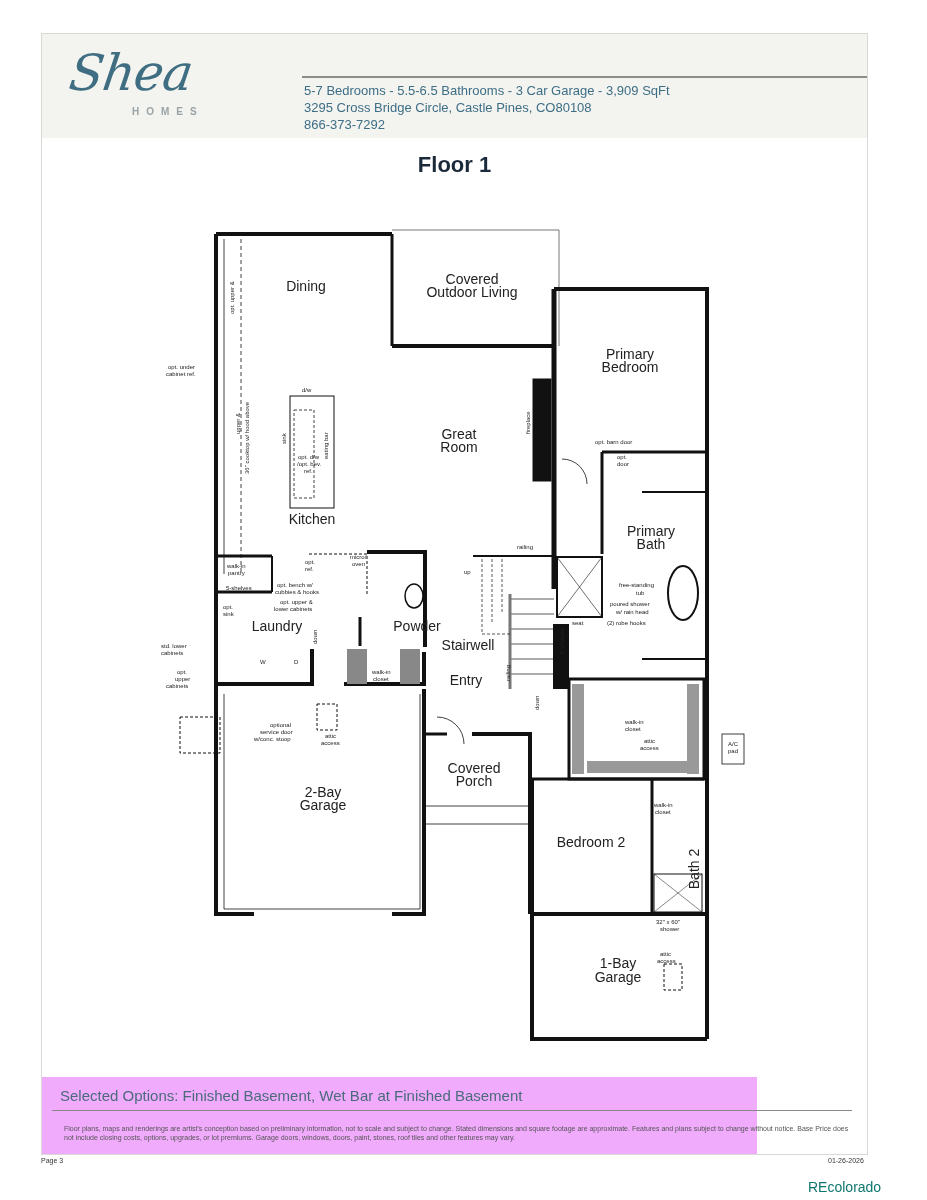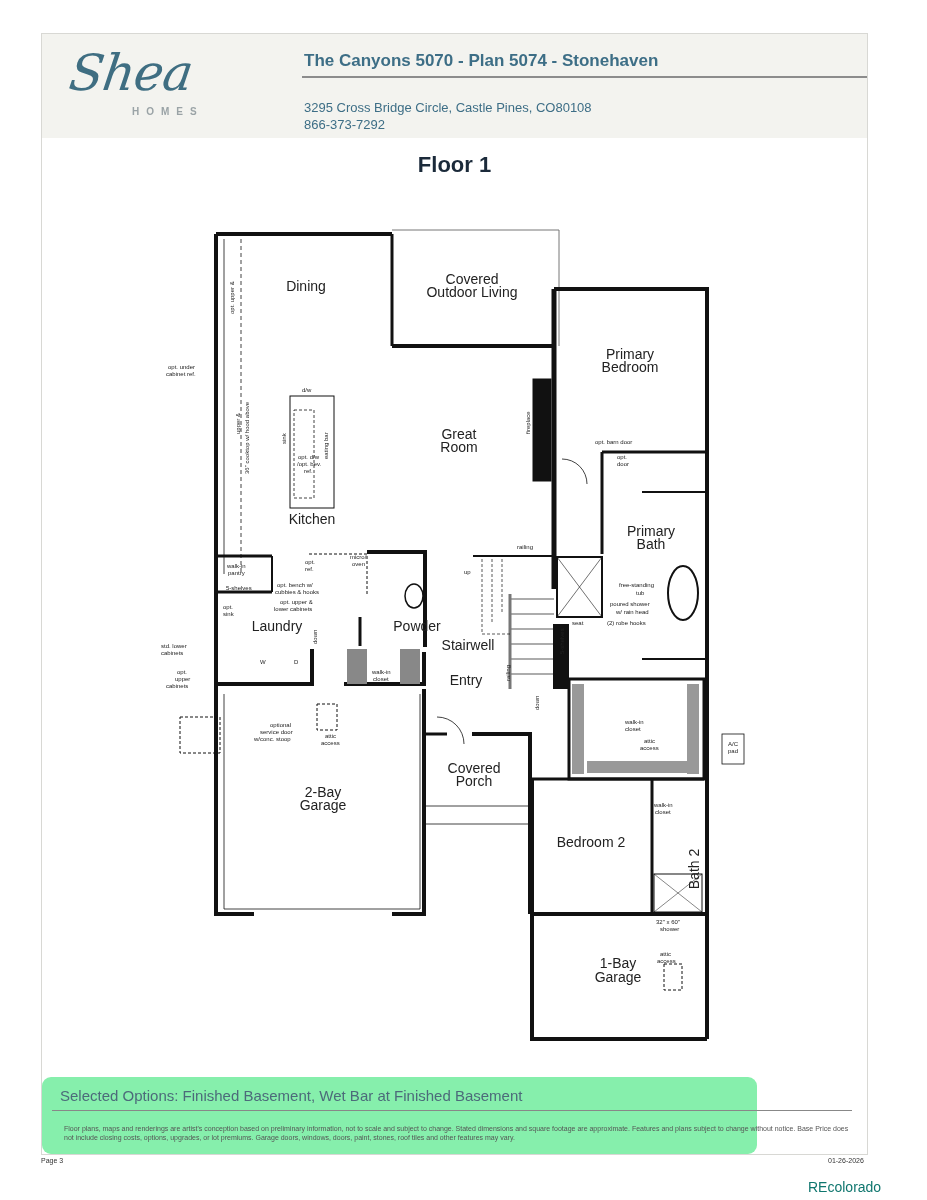--- a/index.html
+++ b/index.html
@@ -7,40 +7,40 @@
   .page{position:absolute;left:41px;top:33px;width:825px;height:1120px;background:#fff;border:1px solid #d8d8d4;}
   .header{position:absolute;left:0;top:0;width:825px;height:104px;background:#f3f3ef;}
   .logo{position:absolute;left:20px;top:12px;width:200px;height:80px;}
   .logo-script{position:absolute;left:8px;top:-2px;font-family:"DejaVu Serif",serif;font-style:italic;font-size:50px;color:#3f6e82;letter-spacing:-1px;transform:skewX(-8deg);}
   .logo-sub{position:absolute;left:70px;top:60px;font-size:10px;letter-spacing:7px;color:#9aa3a6;font-weight:bold;}
   .hdr-title{position:absolute;left:262px;top:17px;font-size:17px;font-weight:bold;color:#3d6e86;}
   .hdr-rule{position:absolute;left:260px;top:42px;width:565px;height:2px;background:#8c8c8c;}
   .hdr-line{position:absolute;left:262px;font-size:13px;color:#3d6e86;}
   .floor-title{position:absolute;left:0;width:825px;top:118px;text-align:center;font-size:22px;font-weight:bold;color:#1b2a3a;}
   .plan{position:absolute;left:0;top:0;}
-  .footer{position:absolute;left:0;top:1043px;width:715px;height:77px;background:#86efac;border-radius:9px;}
+  .footer{position:absolute;left:0;top:1043px;width:715px;height:77px;background:#f0abfc;}
   .options{position:absolute;left:18px;top:10px;font-size:15px;color:#4c6b7a;}
   .foot-rule{position:absolute;left:10px;top:33px;width:800px;height:1px;background:#888;}
   .disclaimer{position:absolute;left:22px;top:47px;width:790px;font-size:7px;line-height:9px;color:#555;}
   .pageno{position:absolute;left:41px;top:1157px;font-size:7px;color:#333;}
   .date{position:absolute;left:828px;top:1157px;font-size:7px;color:#333;}
   .watermark{position:absolute;left:808px;top:1179px;font-size:14px;color:#0f766e;}
   svg text{font-family:"Liberation Sans",sans-serif;fill:#222;}
 </style>
 </head>
 <body>
 
 <div class="page">
   <div class="header">
     <div class="logo">
       <div class="logo-script">Shea</div>
       <div class="logo-sub">HOMES</div>
     </div>
-    <div class="hdr-title">The Canyons 5070 - Plan 5074 - Stonehaven</div>
     <div class="hdr-rule"></div>
+    <div class="hdr-line" style="top:49px">5-7 Bedrooms - 5.5-6.5 Bathrooms - 3 Car Garage - 3,909 SqFt</div>
     <div class="hdr-line" style="top:66px">3295 Cross Bridge Circle, Castle Pines, CO80108</div>
     <div class="hdr-line" style="top:83px">866-373-7292</div>
   </div>
 
   <div class="floor-title">Floor 1</div>
 
   <svg class="plan" width="825" height="1040">
     <g stroke="#111" fill="none">
 
       <path d="M174 200 L174 690" stroke-width="4"></path>

